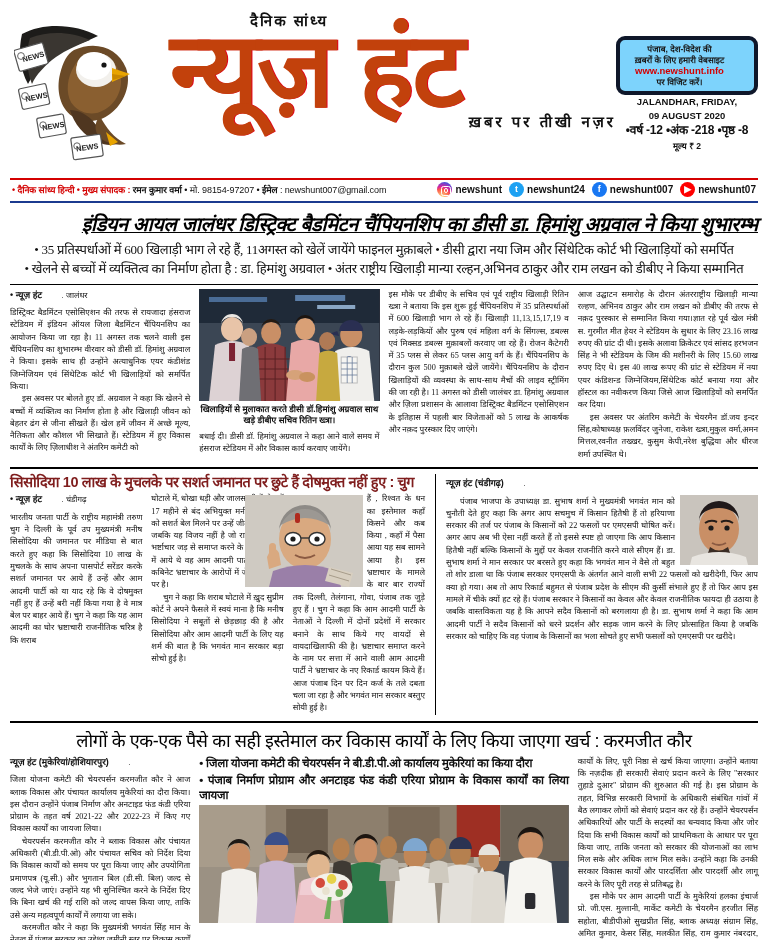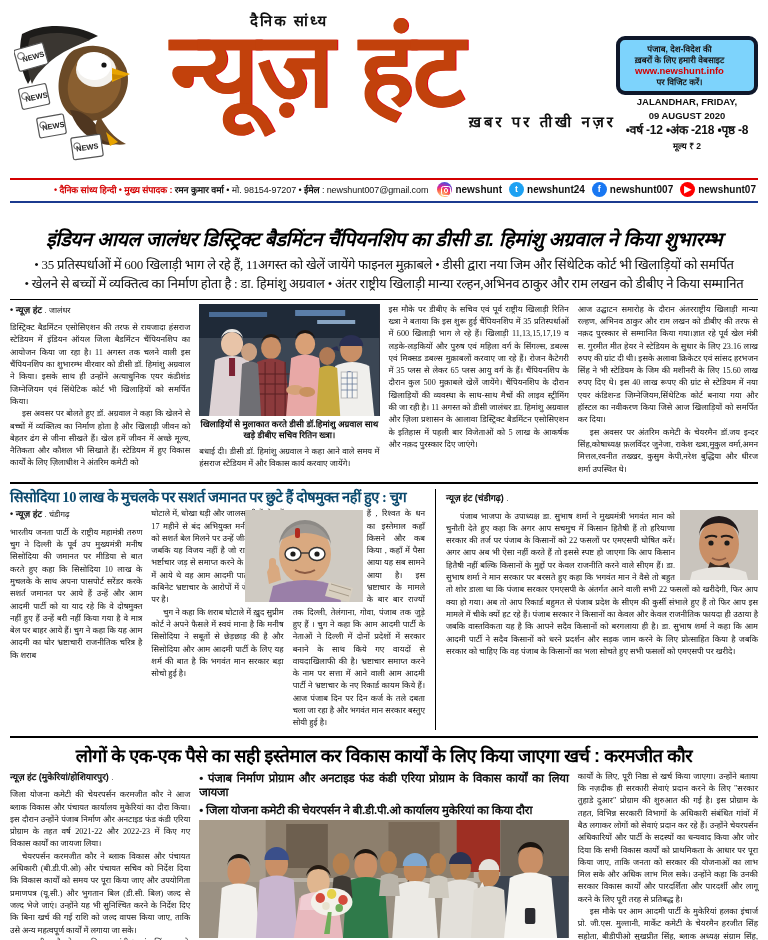--- a/index.html
+++ b/index.html
@@ -39,21 +39,21 @@
   .web-box .url { color:#d40000; font-size:9.5px; }
   .dateline { text-align:center; font-family:"Liberation Sans", sans-serif;
               font-weight:bold; font-size:9.5px; line-height:1.45; margin-top:0; color:#111; }
   .dateline .issue { font-size:12px; letter-spacing:-0.2px; }
   .dateline .price { font-size:8.5px; }
 
   
   .rule-red { height:2px; background:#d40000; }
   .rule-blue { height:2.5px; background:#1b3a8f; margin-top:1.5px; }
   .contactbar { display:flex; align-items:center; height:19px; font-size:9px;
-                font-family:"Liberation Sans", sans-serif; padding:0 2px;margin-left:42px; }
+                font-family:"Liberation Sans", sans-serif; padding:0 2px; }
   .contact-left { flex:1; white-space:nowrap; letter-spacing:-0.1px; }
   .contact-left b { font-weight:bold; }
   .bullet-red { color:#d40000; font-weight:bold; }
   .socials { display:flex; align-items:center; gap:3px; }
   .soc { display:flex; align-items:center; gap:3px; margin-left:4px; }
   .soc span.lbl { font-size:10px; font-weight:bold; font-family:"Liberation Sans",sans-serif; }
   .ic { width:15px; height:15px; border-radius:50%; display:inline-block; position:relative; }
   .ic-ig { background:radial-gradient(circle at 30% 107%, #fdf497 0%, #fd5949 45%, #d6249f 60%, #285AEB 90%); }
   .ic-ig:after { content:""; position:absolute; left:3.5px; top:3.5px; width:8px; height:8px;
                  border:1.4px solid #fff; border-radius:2.5px; }
@@ -61,51 +61,51 @@
                   border:1.2px solid #fff; border-radius:50%; }
   .ic-tw { background:#1da1f2; }
   .ic-fb { background:#1877f2; }
   .ic-yt { background:#ff0000; }
   .ic-glyph { position:absolute; inset:0; display:flex; align-items:center; justify-content:center;
               color:#fff; font-size:9px; font-family:"Liberation Sans",sans-serif; font-weight:bold; line-height:1; }
 
   
   .lead-head {
     font-family:"Liberation Sans", sans-serif; font-weight:bold; font-style:italic;
-    font-size:19.5px; text-align:center; letter-spacing:-0.3px; margin-top:22px; color:#000;
+    font-size:19.5px; text-align:right; letter-spacing:-0.3px; margin-top:7px; color:#000;text-decoration:underline;
   }
   .subhead { font-size:13px; line-height:1.45; margin-top:4px; font-family:"Liberation Serif",serif; }
   .subhead div { text-align:center; white-space:nowrap; letter-spacing:-0.25px; }
   .sec-rule { height:1px; background:#000; margin:5px 0 4px 0; }
   .sec-rule-thick { height:2.2px; background:#000; margin:6px 0 5px 0; }
 
   
   .cols { display:flex; gap:9px; }
   .col { flex:1; font-size:8.2px; line-height:1.5; text-align:justify; }
   .byline { font-family:"Liberation Sans", sans-serif; font-size:9px; font-weight:bold; margin-bottom:5px; }
-  .byline .city { font-weight:normal; font-size:8px; }
+  .byline .city { font-weight:normal; font-size:8px;margin-left:17px; }
   .para { text-indent:12px; margin:0; hyphens:auto; }
   .para.first { text-indent:0; }
 
   
   .photo { width:100%; background:#2b2b33; position:relative; overflow:hidden; }
   .cap { font-family:"Liberation Sans", sans-serif; font-weight:bold; font-size:8.6px;
          line-height:1.3; text-align:center; margin:3px 0 5px 0; }
 
   
   .two-up { display:flex; gap:10px; }
   .left-story { flex:0 0 415px; }
   .right-story { flex:1; }
-  .head2 { font-family:Liberation Serif, serif; font-weight:bold; font-size:14.5px;
-           letter-spacing:-0.4px; line-height:1.12; color:#0c4a6e; }
+  .head2 { font-family:Liberation Sans, sans-serif; font-weight:bold; font-size:14.5px;
+           letter-spacing:-0.4px; line-height:1.12; color:#7f1d1d; }
   .head2.big { font-size:16.5px; }
   .vdiv { width:1px; background:#000; }
 
   
-  .head3 { font-family:"Liberation Sans", sans-serif; font-weight:bold; font-size:18px;
+  .head3 { font-family:"Liberation Sans", sans-serif; font-weight:normal; font-size:18px;
            text-align:center; letter-spacing:-0.4px; color:#000; }
   .bullets { font-family:"Liberation Sans", sans-serif; font-weight:bold; font-size:11.5px;
              line-height:1.25; letter-spacing:-0.2px; }
   .bullets p { margin:0 0 3px 0; }
 </style>
 </head>
 <body>
 
 <div class="page">
 
@@ -380,22 +380,22 @@
           <span>न्यूज़ हंट (मुकेरियां/होशियारपुर)</span>
           <span class="city">.</span>
         </div>
         <p class="para first">जिला योजना कमेटी की चेयरपर्सन करमजीत कौर ने आज ब्लाक विकास और पंचायत कार्यालय मुकेरियां का दौरा किया। इस दौरान उन्होंने पंजाब निर्माण और अनटाइड फंड कंडी एरिया प्रोग्राम के तहत वर्ष 2021-22 और 2022-23 में किए गए विकास कार्यों का जायजा लिया।</p>
         <p class="para">चेयरपर्सन करमजीत कौर ने ब्लाक विकास और पंचायत अधिकारी (बी.डी.पी.ओ) और पंचायत सचिव को निर्देश दिया कि विकास कार्यों को समय पर पूरा किया जाए और उपयोगिता प्रमाणपत्र (यू.सी.) और भुगतान बिल (डी.सी. बिल) जल्द से जल्द भेजे जाएं। उन्होंने यह भी सुनिश्चित करने के निर्देश दिए कि बिना खर्च की गई राशि को जल्द वापस किया जाए, ताकि उसे अन्य महत्वपूर्ण कार्यों में लगाया जा सके।</p>
         <p class="para">करमजीत कौर ने कहा कि मुख्यमंत्री भगवंत सिंह मान के नेतृत्व में पंजाब सरकार का उद्देश्य ज़मीनी स्तर पर विकास कार्यों को तेज़ी से और ईमानदारी से लागू करना है। उन्होंने कहा कि लोगों के एक-एक पैसे का सही इस्तेमाल किया जाएगा और इसे विकास</p>
       </div>
 
       <div class="col" style="flex:2.05">
         <div class="bullets">
+          <p>• जिला योजना कमेटी की चेयरपर्सन ने बी.डी.पी.ओ कार्यालय मुकेरियां का किया दौरा</p>
           <p>• पंजाब निर्माण प्रोग्राम और अनटाइड फंड कंडी एरिया प्रोग्राम के विकास कार्यों का लिया जायजा</p>
-          <p>• जिला योजना कमेटी की चेयरपर्सन ने बी.डी.पी.ओ कार्यालय मुकेरियां का किया दौरा</p>
         </div>
         <div class="photo" style="height:118px; margin-top:3px;">
           <svg width="100%" height="118" viewBox="0 0 390 118" preserveAspectRatio="none">
             <rect width="390" height="118" fill="#b9b2a6"></rect>
             <rect x="70" y="0" width="220" height="58" fill="#8d7f6d"></rect>
             <rect x="92" y="4" width="44" height="44" fill="#6d5f4f"></rect>
             <rect x="200" y="2" width="54" height="46" fill="#7a6a58"></rect>
             <rect x="272" y="0" width="46" height="52" fill="#9e2f23"></rect>
             <rect x="318" y="0" width="72" height="62" fill="#6f6558"></rect>
             <rect x="0" y="0" width="70" height="62" fill="#a89c8b"></rect>

